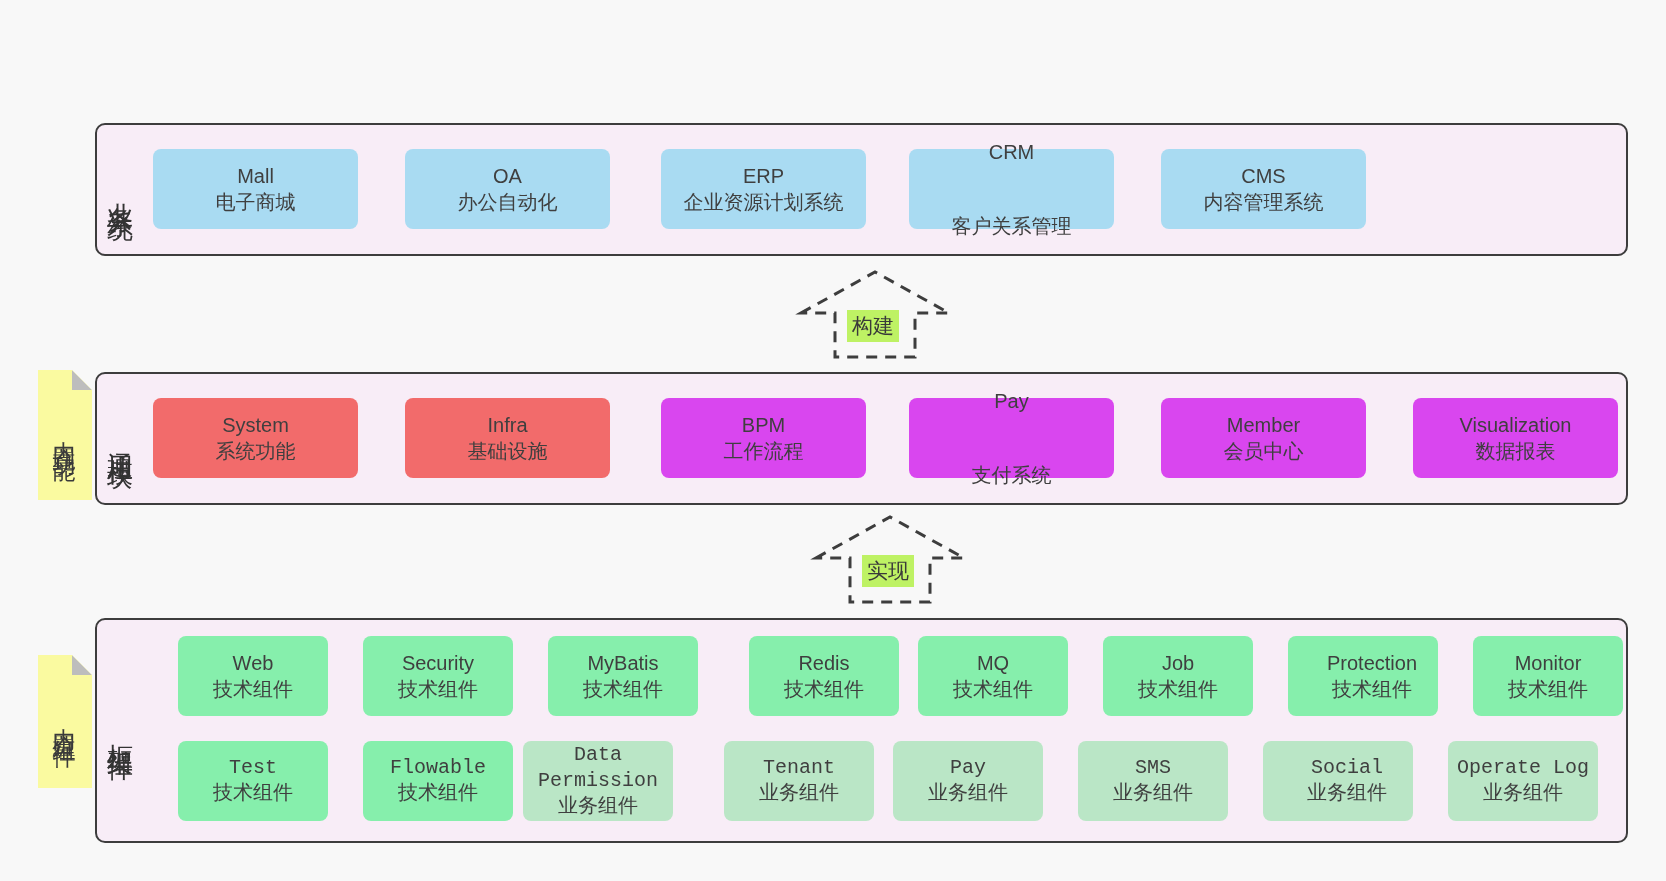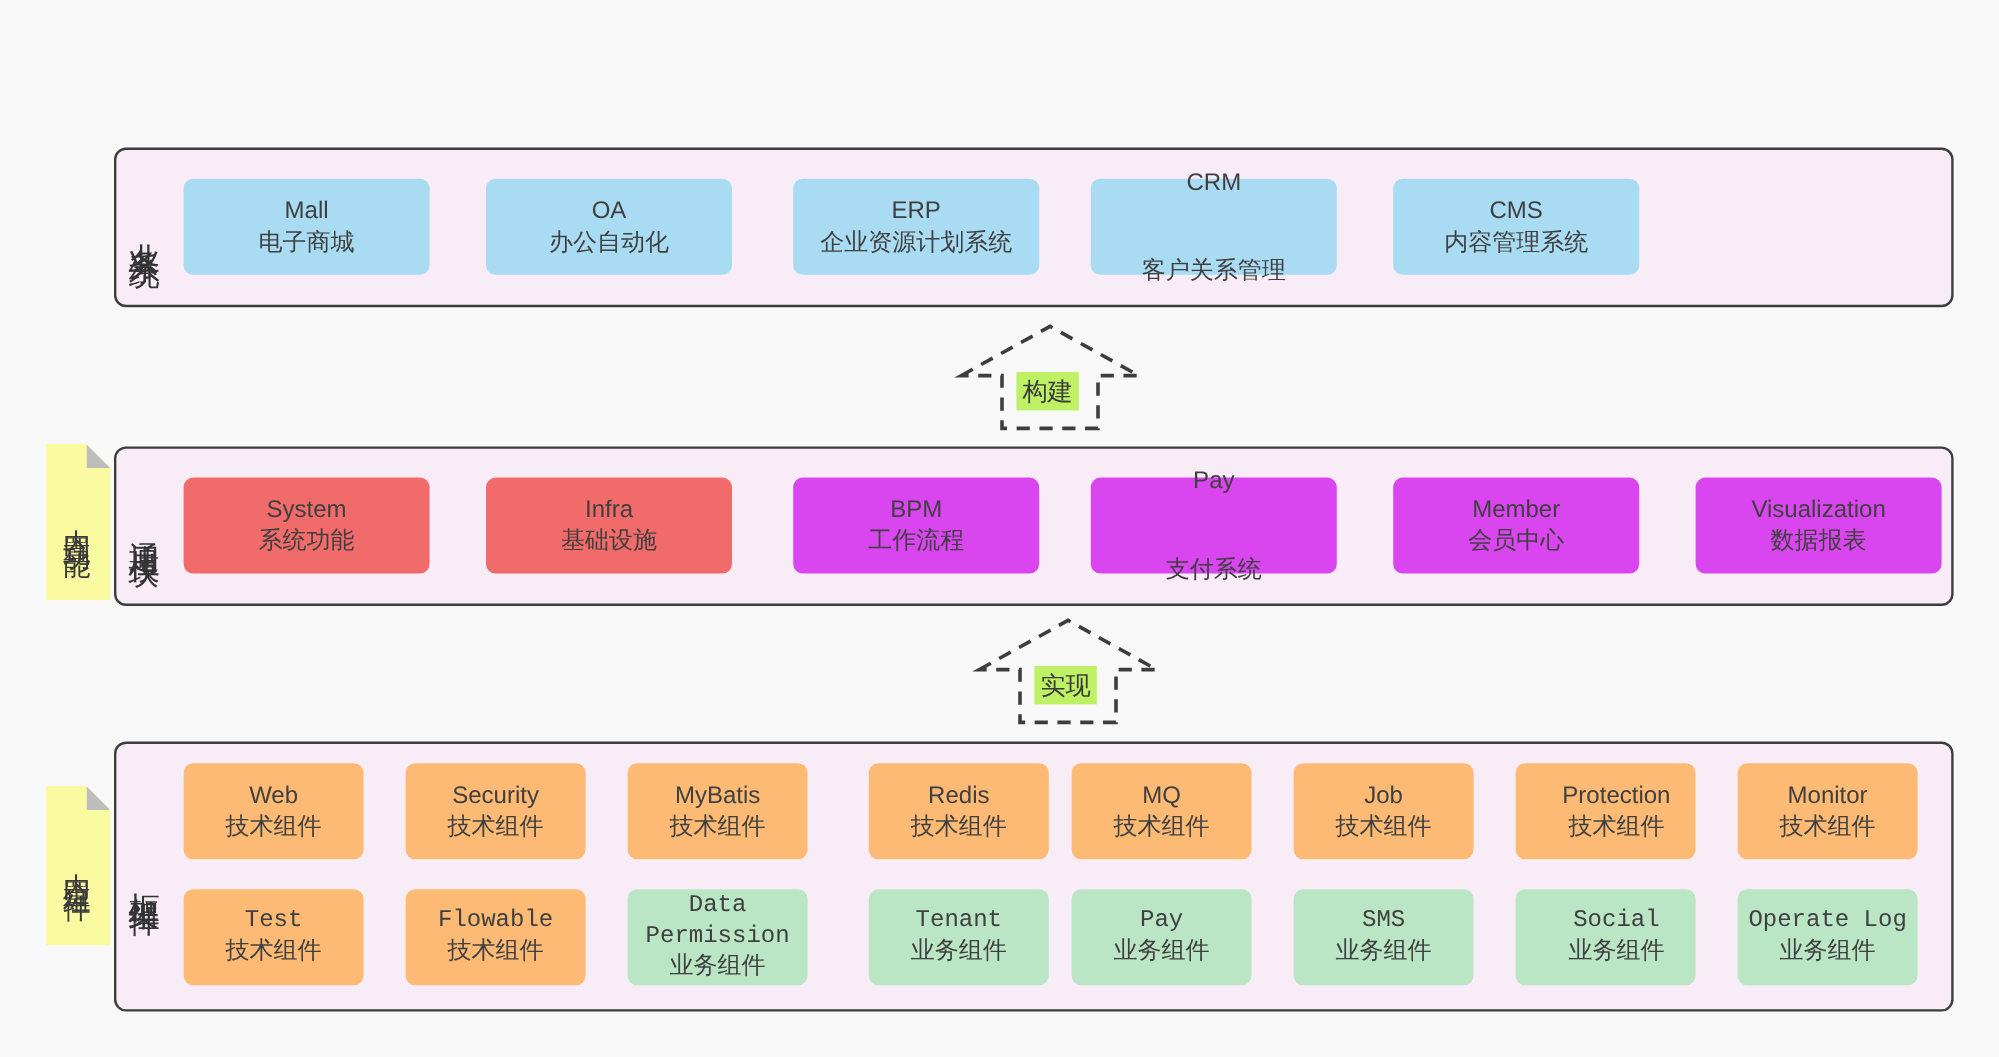--- a/index.html
+++ b/index.html
@@ -24,21 +24,21 @@
   .box { position:absolute; height:80px; border-radius:8px;
          display:flex; flex-direction:column; align-items:center; justify-content:center;
          text-align:center; color:#3f3f3f; font-size:20px; line-height:1.3; }
   .rowA  { top:24px; }                 
   .row1  { top:16px; }                 
   .row2  { top:121px;font-family:Liberation Mono, monospace; }                
 
   .blue       { background:#a9dbf2; }
   .red        { background:#f26b6b; }
   .pink       { background:#d946ef; }
-  .green      { background:#fdba74; }
+  .green      { background:#86efac;margin-left:25px; }
   .lightgreen { background:#bae6c6; }
 
   
   .p6-1{left:56px;}  .p6-2{left:308px;} .p6-3{left:564px;}
   .p6-4{left:812px;gap:48px;} .p6-5{left:1064px;text-align:right;} .p6-6{left:1316px;}
   .w6 { width:205px; }
 
   
   .p8-1{left:56px;}  .p8-2{left:241px;} .p8-3{left:426px;}  .p8-4{left:627px;text-align:center;}
   .p8-5{left:796px;} .p8-6{left:981px;} .p8-7{left:1166px;padding-left:18px;} .p8-8{left:1351px;}

